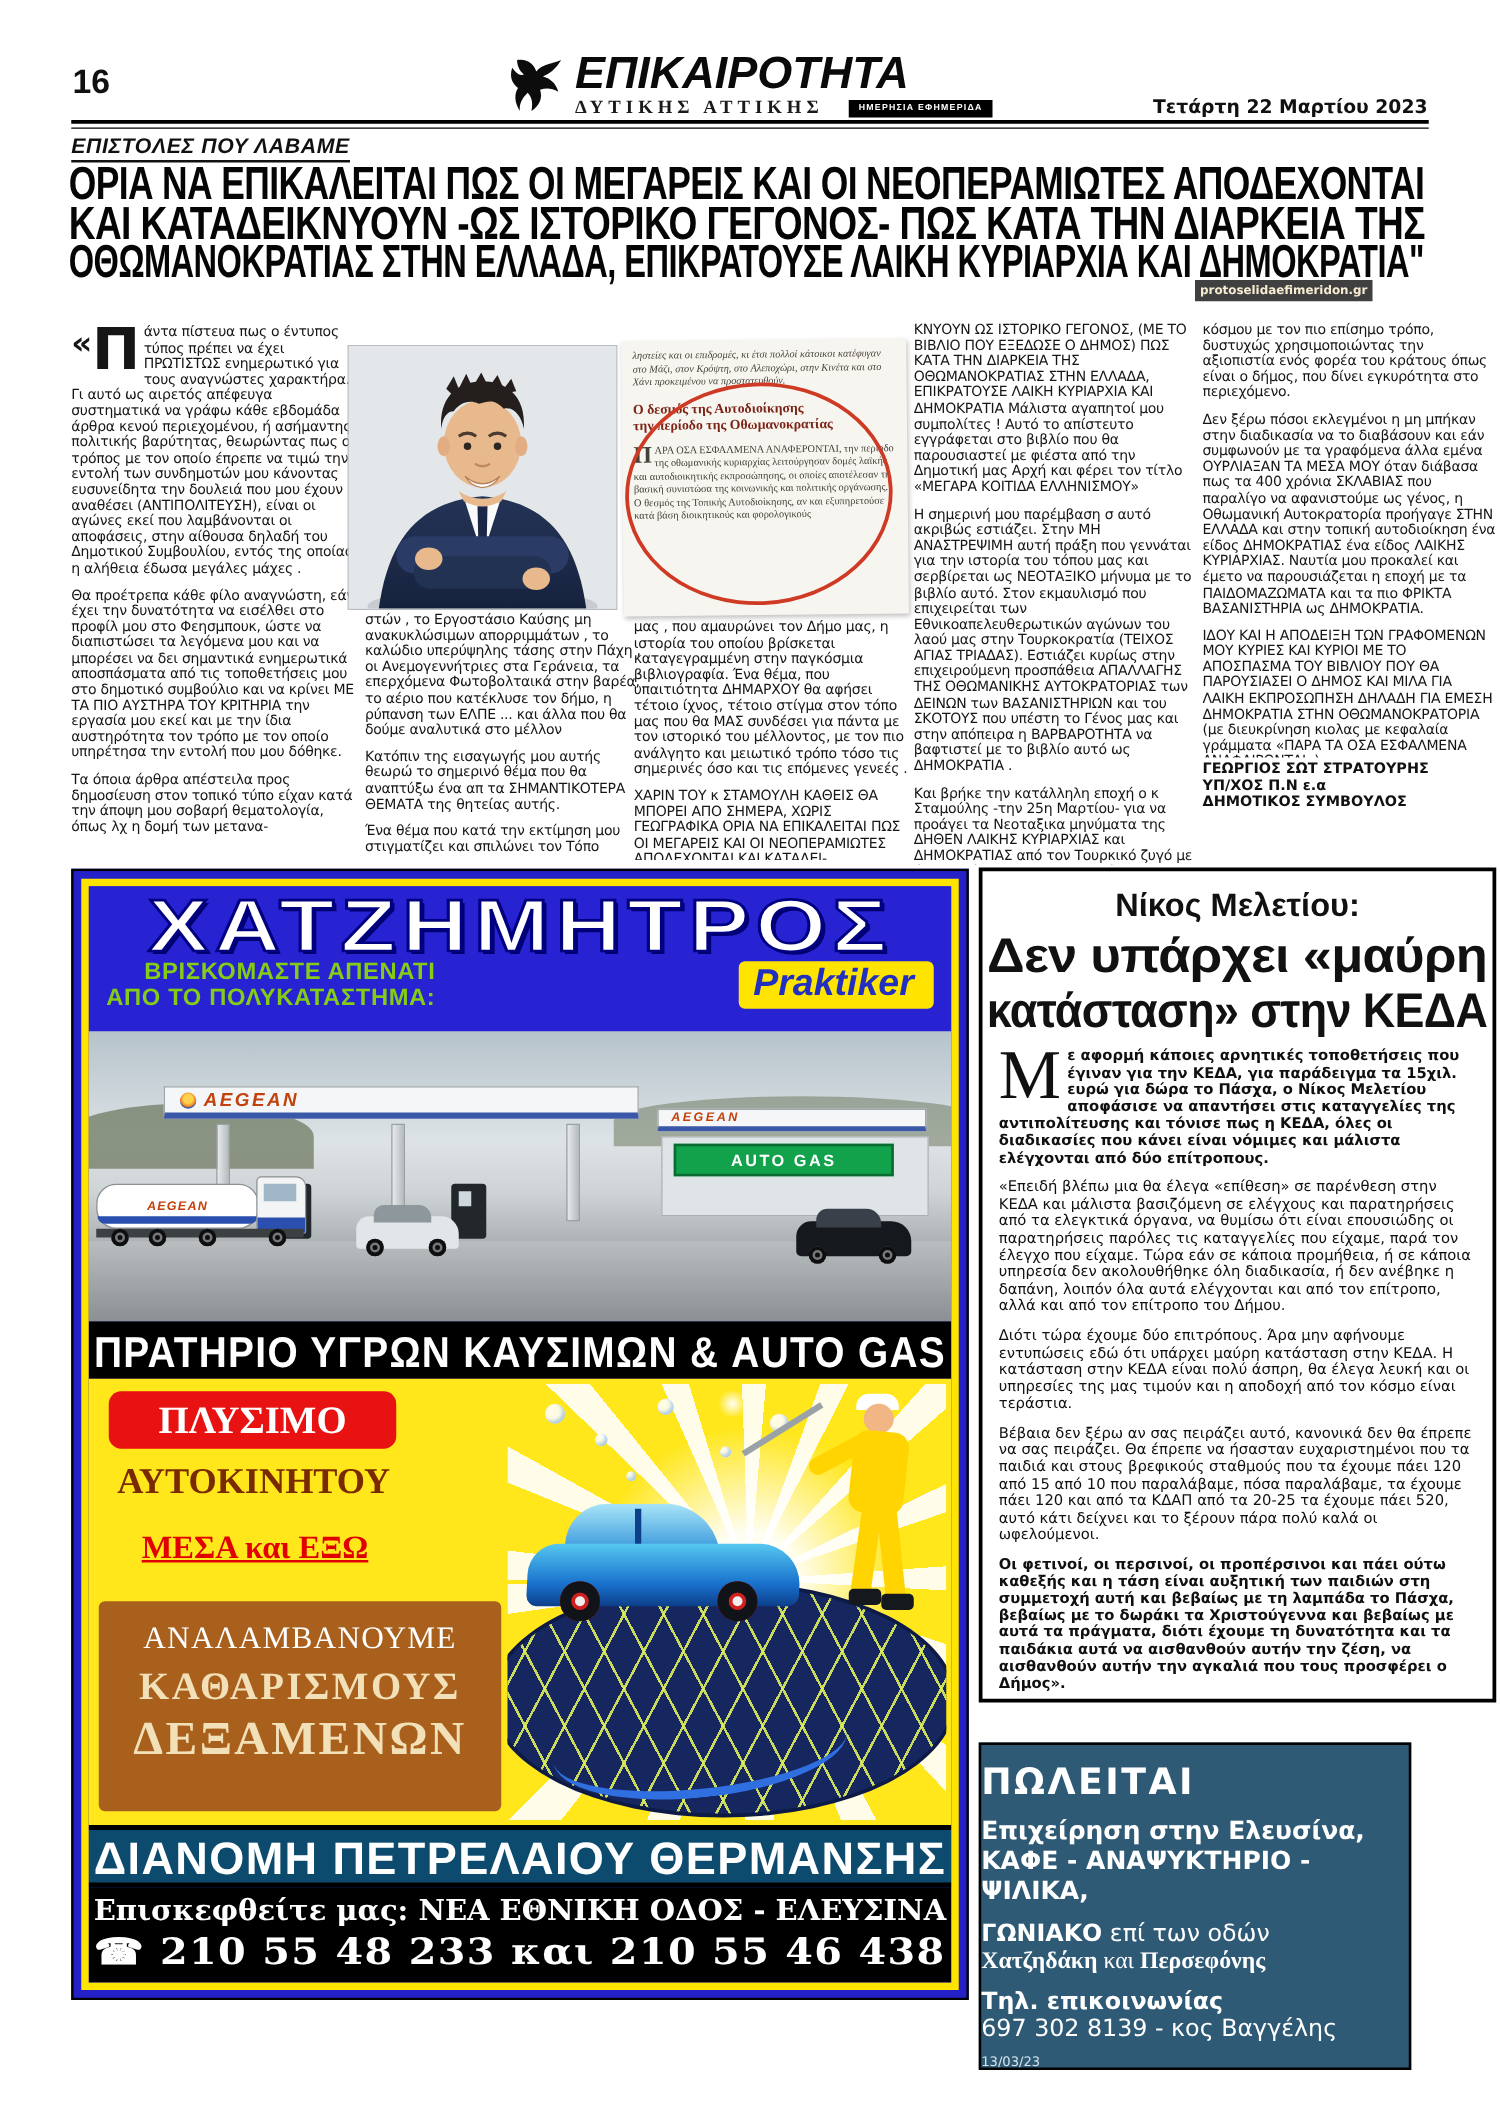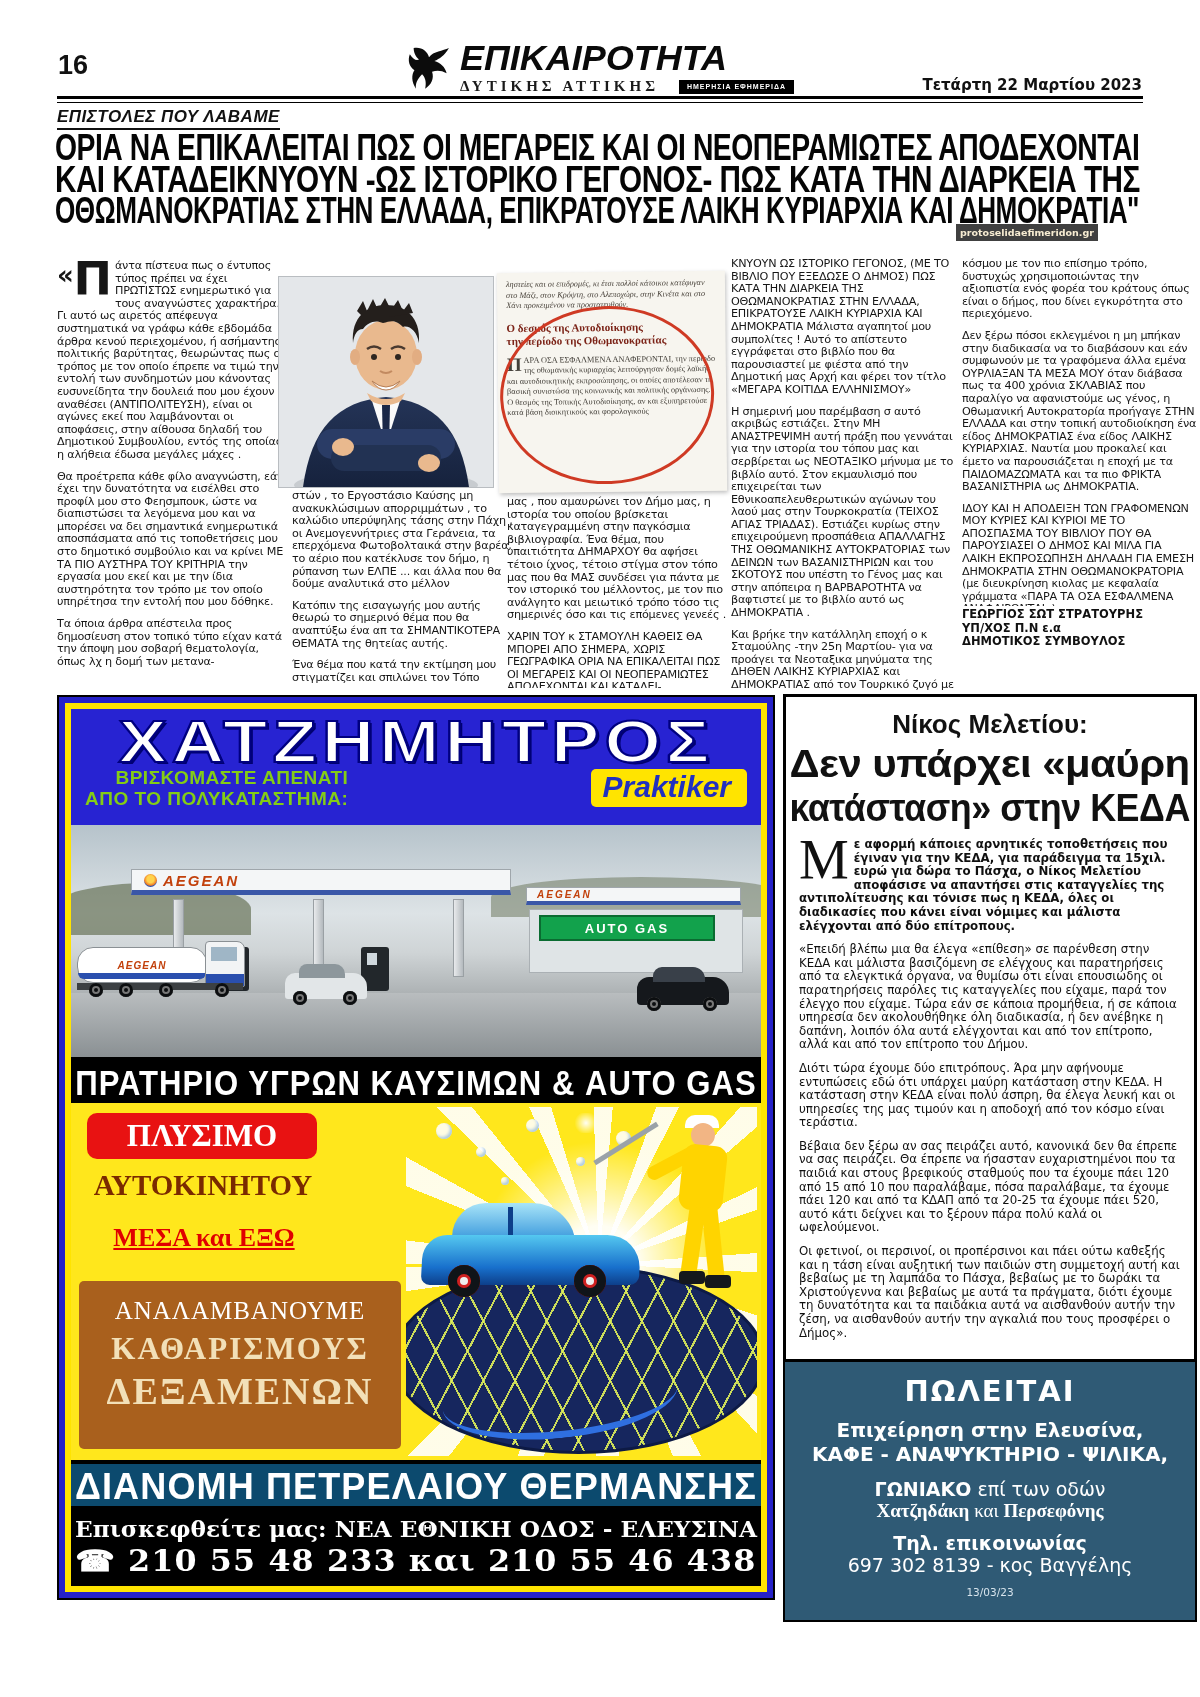--- a/index.html
+++ b/index.html
@@ -155,24 +155,24 @@
   
   .keda{position:absolute;left:783px;top:694px;width:414px;height:668px;border:3px solid #000;
         box-sizing:border-box;background:#fff;overflow:hidden;}
   .keda-kicker{text-align:center;margin-top:12px;font:700 26px "Liberation Sans",sans-serif;}
   .keda-title{text-align:center;margin-top:4px;height:40px;}
   .keda-title .fitline--c{font:900 36px "Liberation Sans",sans-serif;letter-spacing:-.5px;line-height:38px;}
   .keda-body{padding:10px 13px 0 13px;font-size:11.8px;line-height:13.6px;color:#101010;}
   .keda-body p{margin:0 0 10px 0;}
   .keda-lead{font-weight:700;}
   .keda-dc{float:left;font:400 56px "Liberation Serif",serif;line-height:44px;margin:0 5px 0 0;}
-  .keda-close{font-weight:400;}
-  
-  .sale{position:absolute;left:783px;top:1360px;width:414px;height:262px;border:2px solid #000;box-sizing:border-box;
-        background:#2f5a75;color:#fff;text-align:center;overflow:hidden;}
+  .keda-close{font-weight:700;}
+  
+  .sale{position:absolute;left:783px;top:1394px;width:346px;height:262px;border:2px solid #000;box-sizing:border-box;
+        background:#2f5a75;color:#fff;overflow:hidden;}
   .sale-title{margin-top:12px;font:700 29px "DejaVu Sans",sans-serif;letter-spacing:2px;}
   .sale-l1{margin-top:10px;font:700 20px "DejaVu Sans",sans-serif;}
   .sale-l2{font:700 20px "DejaVu Sans",sans-serif;}
   .sale-l3{margin-top:12px;font-size:19px;}
   .sale-l3 b{font-weight:700;}
   .sale-l4{font-size:19px;font-family:Liberation Serif, serif;}
   .sale-l5{margin-top:10px;font:700 19px "DejaVu Sans",sans-serif;}
   .sale-l6{font-size:19px;}
   .sale-date{margin-top:10px;font-size:10.5px;color:#d7e4ec;}
 </style>

